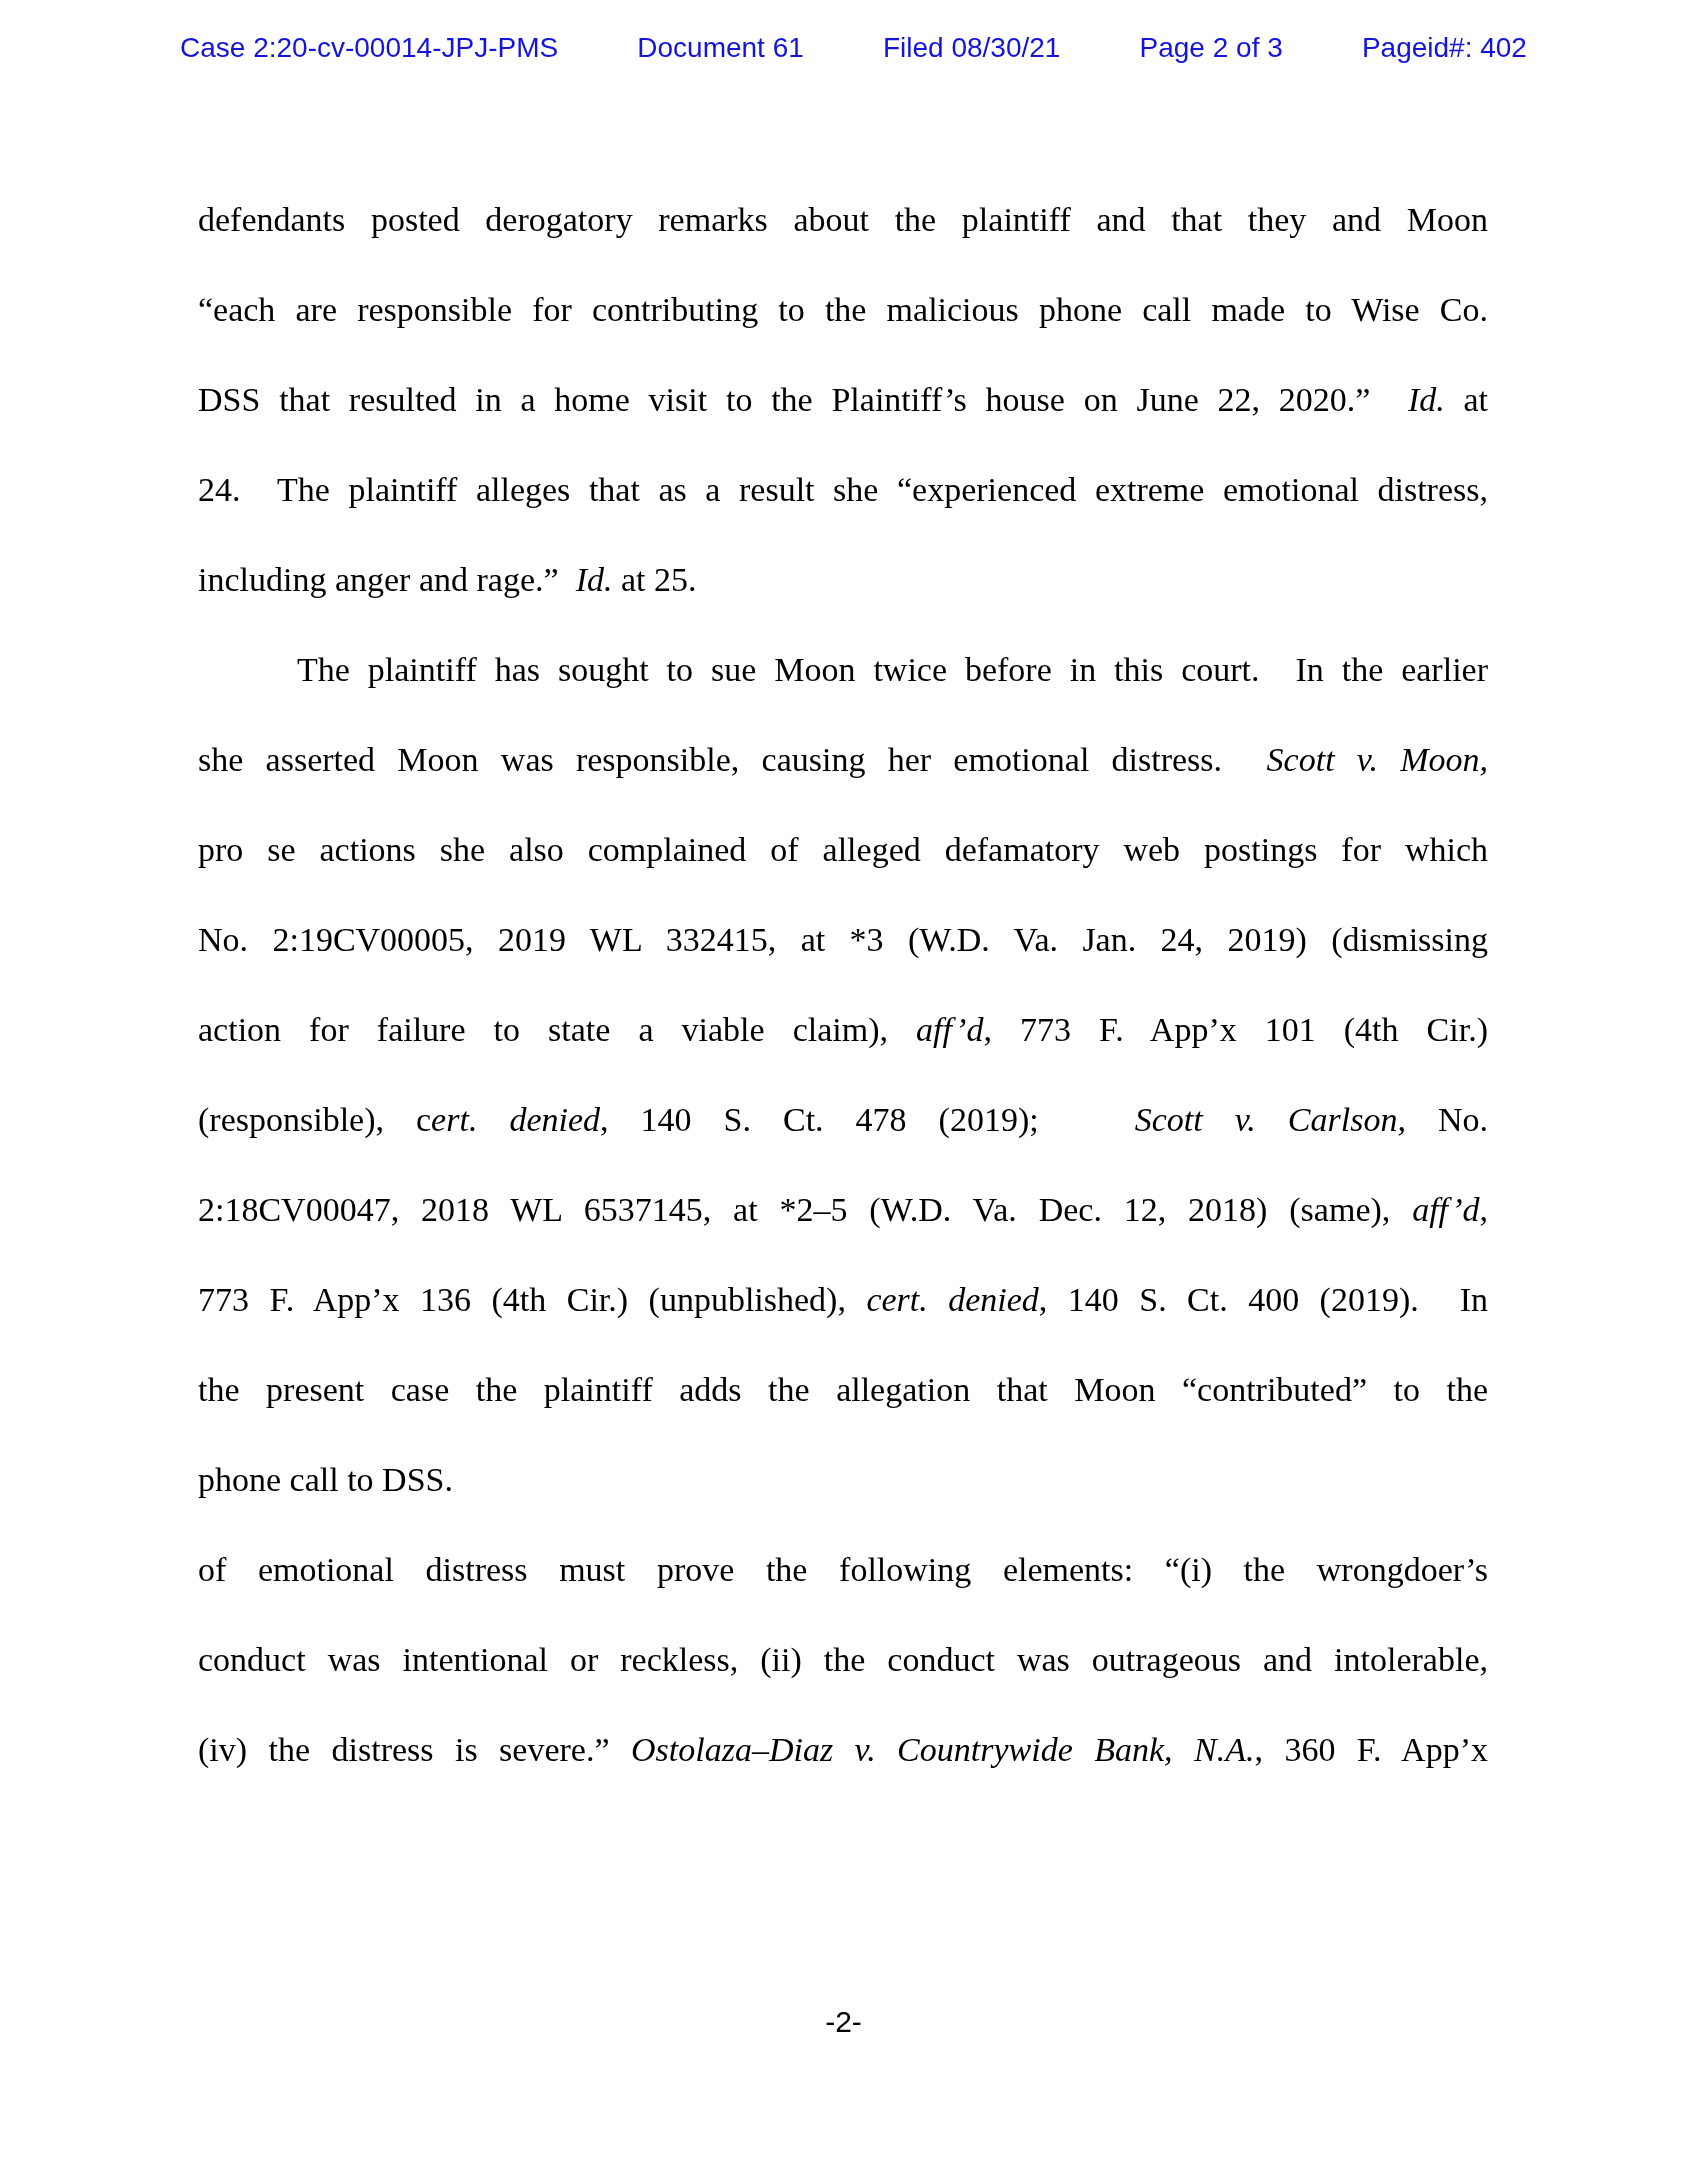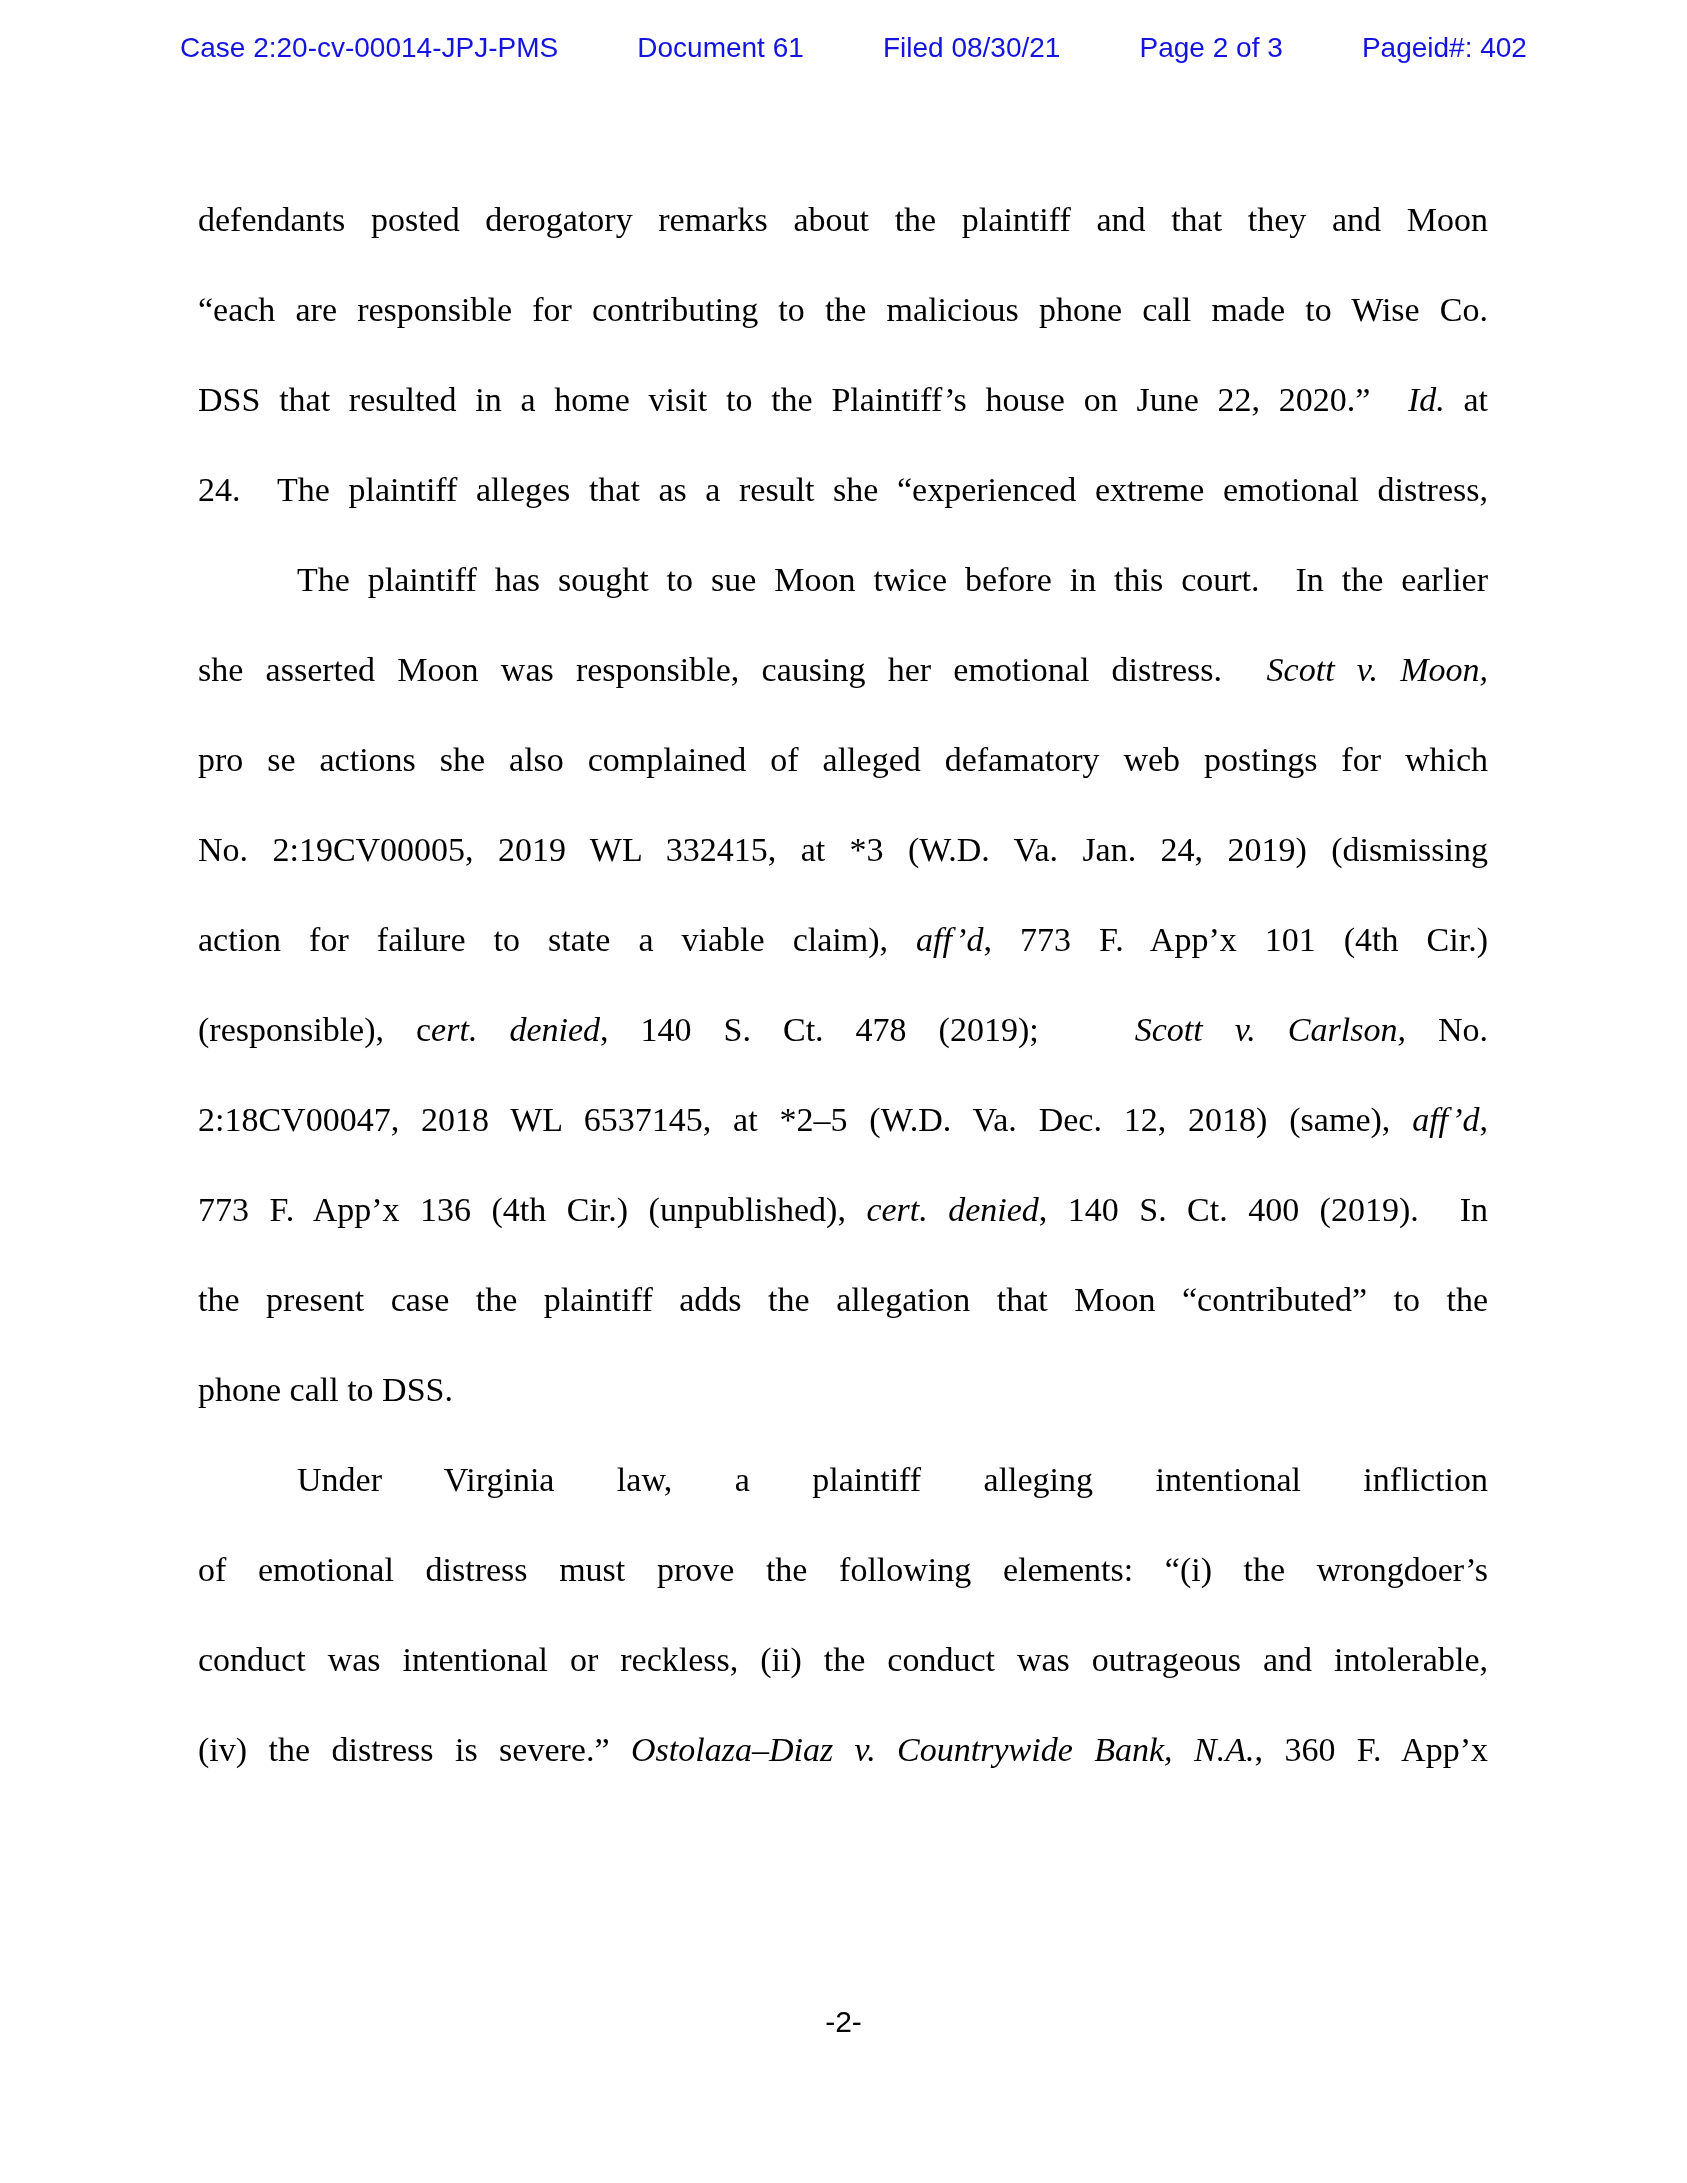--- a/index.html
+++ b/index.html
@@ -66,35 +66,35 @@
     <span>Page 2 of 3</span>
     <span>Pageid#: 402</span>
   </div>
 
   <div class="doc-body">
       <div>
         <div class="line"><span>defendants posted derogatory remarks about the plaintiff and that they and Moon</span></div>
         <div class="line"><span>“each are responsible for contributing to the malicious phone call made to Wise Co.</span></div>
         <div class="line"><span>DSS that resulted in a home visit to the Plaintiff’s house on June 22, 2020.”&nbsp; </span><span class="italic">Id.</span><span> at</span></div>
         <div class="line"><span>24.&nbsp; The plaintiff alleges that as a result she “experienced extreme emotional distress,</span></div>
+        <div class="line no-justify"><span>including anger and rage.”&nbsp; </span><span class="italic">Id.</span><span> at 25.</span></div>
       </div>
       <div>
         <div class="line indent"><span>The plaintiff has sought to sue Moon twice before in this court.&nbsp; In the earlier</span></div>
         <div class="line"><span>she asserted Moon was responsible, causing her emotional distress.&nbsp; </span><span class="italic">Scott v. Moon,</span></div>
         <div class="line"><span>pro se actions she also complained of alleged defamatory web postings for which</span></div>
         <div class="line"><span>No. 2:19CV00005, 2019 WL 332415, at *3 (W.D. Va. Jan. 24, 2019) (dismissing</span></div>
         <div class="line"><span>action for failure to state a viable claim), </span><span class="italic">aff’d</span><span>, 773 F. App’x 101 (4th Cir.)</span></div>
         <div class="line"><span>(responsible), c</span><span class="italic">ert. denied</span><span>, 140 S. Ct. 478 (2019);&nbsp;&nbsp; </span><span class="italic">Scott v. Carlson,</span><span> No.</span></div>
         <div class="line"><span>2:18CV00047, 2018 WL 6537145, at *2–5 (W.D. Va. Dec. 12, 2018) (same), </span><span class="italic">aff’d</span><span>,</span></div>
         <div class="line"><span>773 F. App’x 136 (4th Cir.) (unpublished), </span><span class="italic">cert. denied</span><span>, 140 S. Ct. 400 (2019).&nbsp; In</span></div>
         <div class="line"><span>the present case the plaintiff adds the allegation that Moon “contributed” to the</span></div>
         <div class="line no-justify"><span>phone call to DSS.</span></div>
       </div>
       <div>
-        <div class="line indent"><span>Under Virginia law, a plaintiff alleging intentional infliction</span></div>
         <div class="line"><span>of emotional distress must prove the following elements: “(i) the wrongdoer’s</span></div>
         <div class="line"><span>conduct was intentional or reckless, (ii) the conduct was outrageous and intolerable,</span></div>
         <div class="line"><span>(iv) the distress is severe.” </span><span class="italic">Ostolaza–Diaz v. Countrywide Bank, N.A.</span><span>, 360 F. App’x</span></div>
       </div>
     </div>
 
   <div class="page-footer">
     <span>-2-</span>
   </div>
 

